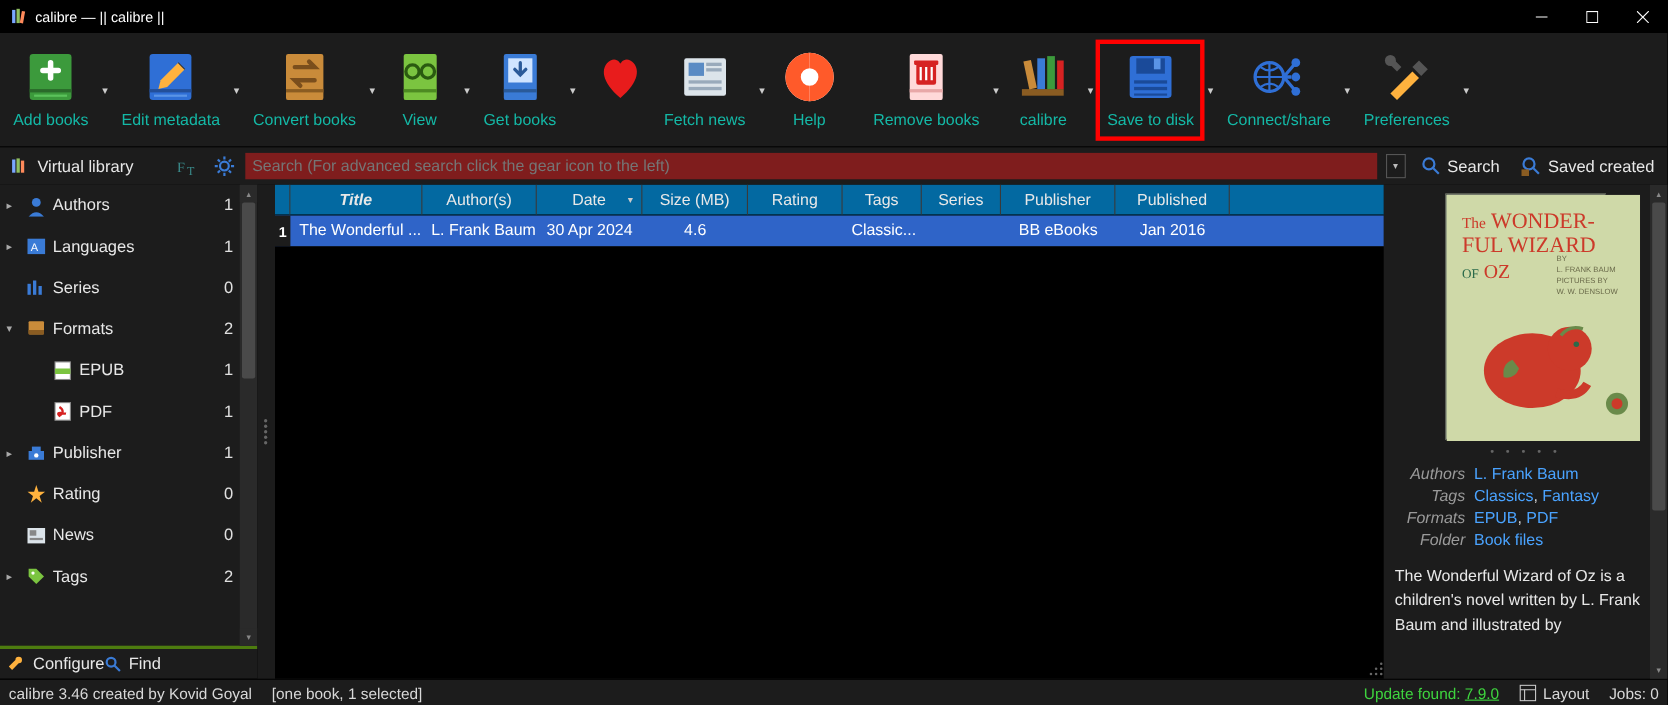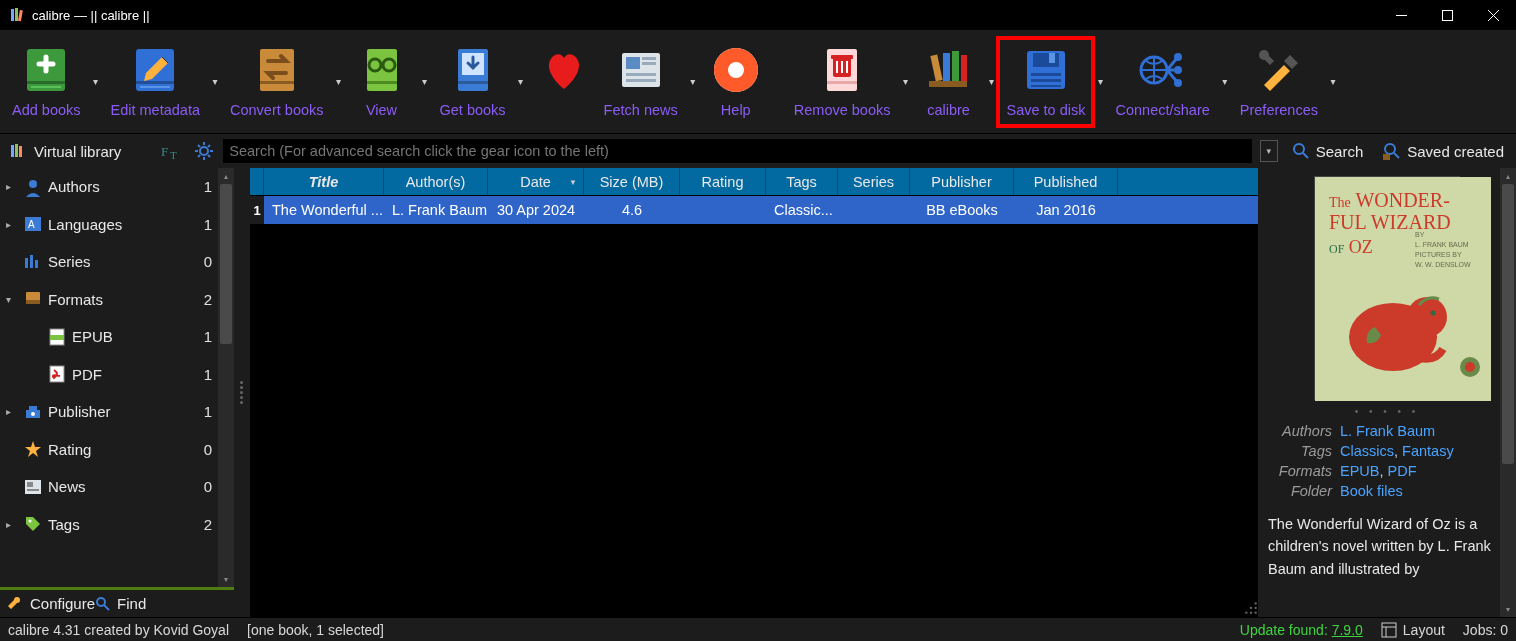--- a/index.html
+++ b/index.html
@@ -10,34 +10,34 @@
   .titlebar { height: 30px; background: #000; display: flex; align-items: center; padding: 0 4px; position: relative; }
   .titlebar .app-icon { width: 16px; height: 16px; margin: 0 6px; }
   .titlebar .title { font-size: 13px; color: #fff; }
   .titlebar .win-controls { position: absolute; right: 0; top: 0; display: flex; }
   .titlebar .win-controls div { width: 46px; height: 30px; display: flex; align-items: center; justify-content: center; color: #fff; }
   .titlebar .win-controls svg { width: 11px; height: 11px; }
 
   
   .toolbar { height: 104px; background: #1c1c1c; border-bottom: 1px solid #000; display: flex; align-items: center; padding: 0 6px; }
   .tool { display: flex; flex-direction: column; align-items: center; justify-content: flex-end; padding: 4px 6px 8px 6px; position: relative; }
-  .tool .lbl { font-size: 14.5px; color: #8b5cf6; margin-top: 4px; white-space: nowrap; }
+  .tool .lbl { font-size: 14.5px; color: #14b8a6; margin-top: 4px; white-space: nowrap; }
   .tool .iconbox { width: 56px; height: 56px; display: flex; align-items: center; justify-content: center; }
   .tool-wrap { display: flex; align-items: center; }
   .tool-wrap .drop { width: 18px; display: flex; align-items: center; justify-content: center; color: #ccc; font-size: 10px; }
   .tool-wrap .drop.hidden { visibility: hidden; }
 
   .highlight-box { border: 4px solid #ff0000; position: absolute; inset: -2px -4px -2px -4px; }
 
   
   .searchbar { height: 34px; background: #1c1c1c; display: flex; align-items: center; padding: 0 6px; gap: 8px; }
   .vlib { display: flex; align-items: center; gap: 6px; font-size: 15px; padding: 0 4px; }
   .ft-btn { width: 26px; height: 22px; display:flex; align-items:center; justify-content:center; }
   .gear-btn { width: 22px; height: 22px; display:flex; align-items:center; justify-content:center; }
-  .search-field { flex: 1; background: #000000; border: none; outline: none; color: #a0a0a0; font-size: 14.5px; padding: 4px 6px; }
+  .search-field { flex: 1; background: #7f1d1d; border: none; outline: none; color: #a0a0a0; font-size: 14.5px; padding: 4px 6px; }
   .search-drop { width: 18px; height: 22px; border: 1px solid #555; display:flex;align-items:center;justify-content:center; font-size:9px; color:#bbb; }
   .search-btn { display: flex; align-items: center; gap: 6px; font-size: 15px; padding: 0 6px; }
   .saved-btn { display: flex; align-items: center; gap: 6px; font-size: 15px; padding: 0 6px;  }
 
   
   .main { flex: 1; display: flex; min-height: 0; }
   .sidebar { width: 234px; background: #1c1c1c; display: flex; flex-direction: column; }
   .sidebar-tree { flex: 1; position: relative; }
   .sidebar-tree .scrolltrack { position: absolute; right: 0; top: 0; width: 16px; height: 100%; background: #2a2a2a; }
   .sidebar-tree .scrolltrack .btn { width:16px;height:16px;background:#2a2a2a;display:flex;align-items:center;justify-content:center;font-size:8px;color:#888;}
@@ -614,21 +614,21 @@
     <div class="scrolltrack">
       <div class="btn">▴</div>
       <div class="thumb"></div>
       <div class="btn" style="position:absolute;bottom:0;">▾</div>
     </div>
   </div>
 
 </div>
 
 <div class="status">
-  <span>calibre 4.31 created by Kovid Goyal</span>
+  <span>calibre 3.46 created by Kovid Goyal</span>
   <span>[one book, 1 selected]</span>
   <span class="spacer"></span>
   <span class="upd"><span>Update found:</span> <a>7.9.0</a></span>
   <span class="layout-btn">
     <svg width="16" height="16" viewBox="0 0 16 16">
         <rect x="1" y="1" width="14" height="14" fill="none" stroke="#ccc"></rect>
         <line x1="1" y1="5" x2="15" y2="5" stroke="#ccc"></line>
         <line x1="5" y1="5" x2="5" y2="15" stroke="#ccc"></line>
       </svg>
     <span>Layout</span>

